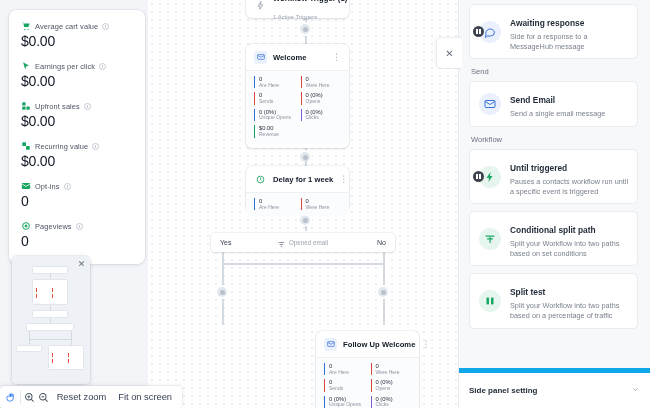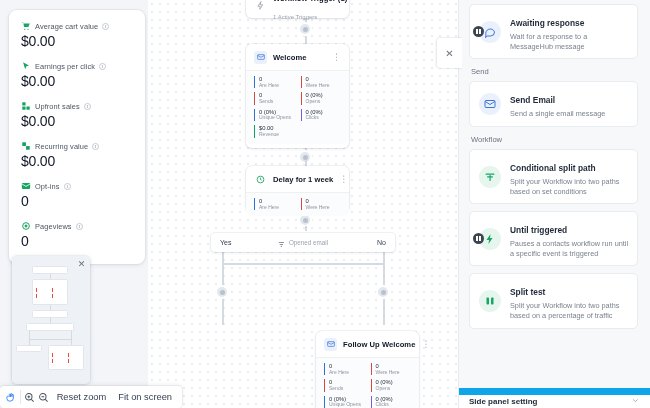--- a/index.html
+++ b/index.html
@@ -156,22 +156,22 @@
   .sp-ico-green { background: #e6f6ee; }
   .sp-pause {
     position: absolute; left: -5px; top: 6px; width: 11px; height: 11px; border-radius: 50%;
     background: #3d4450; display: flex; align-items: center; justify-content: center; z-index: 2;
   }
   .sp-pause i { display:block; width:1.4px; height:5px; background:#fff; margin:0 .7px; }
   .sp-txt { min-width: 0; }
   .sp-title { font-size: 8.4px; font-weight: 700; color: #1f2937; line-height: 1.25; }
   .sp-desc { font-size: 7.3px; color: #7b828e; line-height: 1.32; margin-top: 2px; }
   .sp-footer {
-    position: absolute; left: 0; right: 0; bottom: 0; height: 20px;
-    background: #ffffff; border-top: 7px solid #0ea5e9;
+    position: absolute; left: 0; right: 0; bottom: 0; height: 40px;
+    background: #ffffff; border-top: 5px solid #0ea5e9;
     display: flex; align-items: center; padding: 0 10px;
   }
   .sp-footer-label { font-size: 8px; font-weight: 700; color: #1f2937; }
   .sp-footer-chev { margin-left: auto; color: #9aa1ab; font-size: 9px; line-height: 1; }
   .sp-fade { position:absolute; left:0; right:0; bottom:24px; height:18px; background:linear-gradient(to bottom, rgba(247,248,250,0), #f7f8fa); pointer-events:none; }
 </style>
 </head>
 <body>
 
 <div id="app">
@@ -484,21 +484,21 @@
               <i></i>
             </span>
           <span class="sp-ico-circle sp-ico-blue">
             <svg width="12" height="12" viewBox="0 0 24 24" fill="none" stroke="#3b74d8" stroke-width="2">
                 <path d="M21 12a8 8 0 01-8 8H7l-4 3 1-5a8 8 0 1117-6z"></path>
               </svg>
           </span>
         </span>
         <span class="sp-txt">
           <span class="sp-title">Awaiting response</span>
-          <span class="sp-desc" style="display:block;">Wait for a response to a MessageHub message</span>
+          <span class="sp-desc" style="display:block;">Side for a response to a MessageHub message</span>
         </span>
       </div>
 
       <div class="sp-group">Send</div>
 
       <div class="sp-card">
         <span class="sp-ico-wrap">
           <span class="sp-ico-circle sp-ico-blue">
             <svg width="12" height="12" viewBox="0 0 24 24" fill="none" stroke="#3b74d8" stroke-width="2">
                 <rect x="2" y="5" width="20" height="14" rx="2"></rect>
@@ -507,36 +507,20 @@
           </span>
         </span>
         <span class="sp-txt">
           <span class="sp-title">Send Email</span>
           <span class="sp-desc" style="display:block;">Send a single email message</span>
         </span>
       </div>
 
 
       <div class="sp-group">Workflow</div>
-
-      <div class="sp-card">
-        <span class="sp-ico-wrap">
-          <span class="sp-ico-circle sp-ico-green">
-            <svg width="12" height="12" viewBox="0 0 24 24" fill="#17a662">
-                <rect x="3" y="5" width="18" height="2.6" rx="1.3"></rect>
-                <rect x="11" y="8" width="2.4" height="12" rx="1"></rect>
-                <rect x="6" y="10.5" width="12" height="2.6" rx="1.3"></rect>
-              </svg>
-          </span>
-        </span>
-        <span class="sp-txt">
-          <span class="sp-title">Conditional split path</span>
-          <span class="sp-desc" style="display:block;">Split your Workflow into two paths based on set conditions</span>
-        </span>
-      </div>
 
       <div class="sp-card">
         <span class="sp-ico-wrap">
           <span class="sp-pause">
               <i></i>
               <i></i>
             </span>
           <span class="sp-ico-circle sp-ico-green">
             <svg width="12" height="12" viewBox="0 0 24 24" fill="#17a662">
                 <path d="M13 2L5 14h5l-1 8 8-12h-5z"></path>
@@ -546,20 +530,36 @@
         <span class="sp-txt">
           <span class="sp-title">Until triggered</span>
           <span class="sp-desc" style="display:block;">Pauses a contacts workflow run until a specific event is triggered</span>
         </span>
       </div>
 
       <div class="sp-card">
         <span class="sp-ico-wrap">
           <span class="sp-ico-circle sp-ico-green">
             <svg width="12" height="12" viewBox="0 0 24 24" fill="#17a662">
+                <rect x="3" y="5" width="18" height="2.6" rx="1.3"></rect>
+                <rect x="11" y="8" width="2.4" height="12" rx="1"></rect>
+                <rect x="6" y="10.5" width="12" height="2.6" rx="1.3"></rect>
+              </svg>
+          </span>
+        </span>
+        <span class="sp-txt">
+          <span class="sp-title">Conditional split path</span>
+          <span class="sp-desc" style="display:block;">Split your Workflow into two paths based on set conditions</span>
+        </span>
+      </div>
+
+      <div class="sp-card">
+        <span class="sp-ico-wrap">
+          <span class="sp-ico-circle sp-ico-green">
+            <svg width="12" height="12" viewBox="0 0 24 24" fill="#17a662">
                 <rect x="5" y="5" width="5" height="14" rx="1.5"></rect>
                 <rect x="14" y="5" width="5" height="14" rx="1.5"></rect>
               </svg>
           </span>
         </span>
         <span class="sp-txt">
           <span class="sp-title">Split test</span>
           <span class="sp-desc" style="display:block;">Split your Workflow into two paths based on a percentage of traffic</span>
         </span>
       </div>

